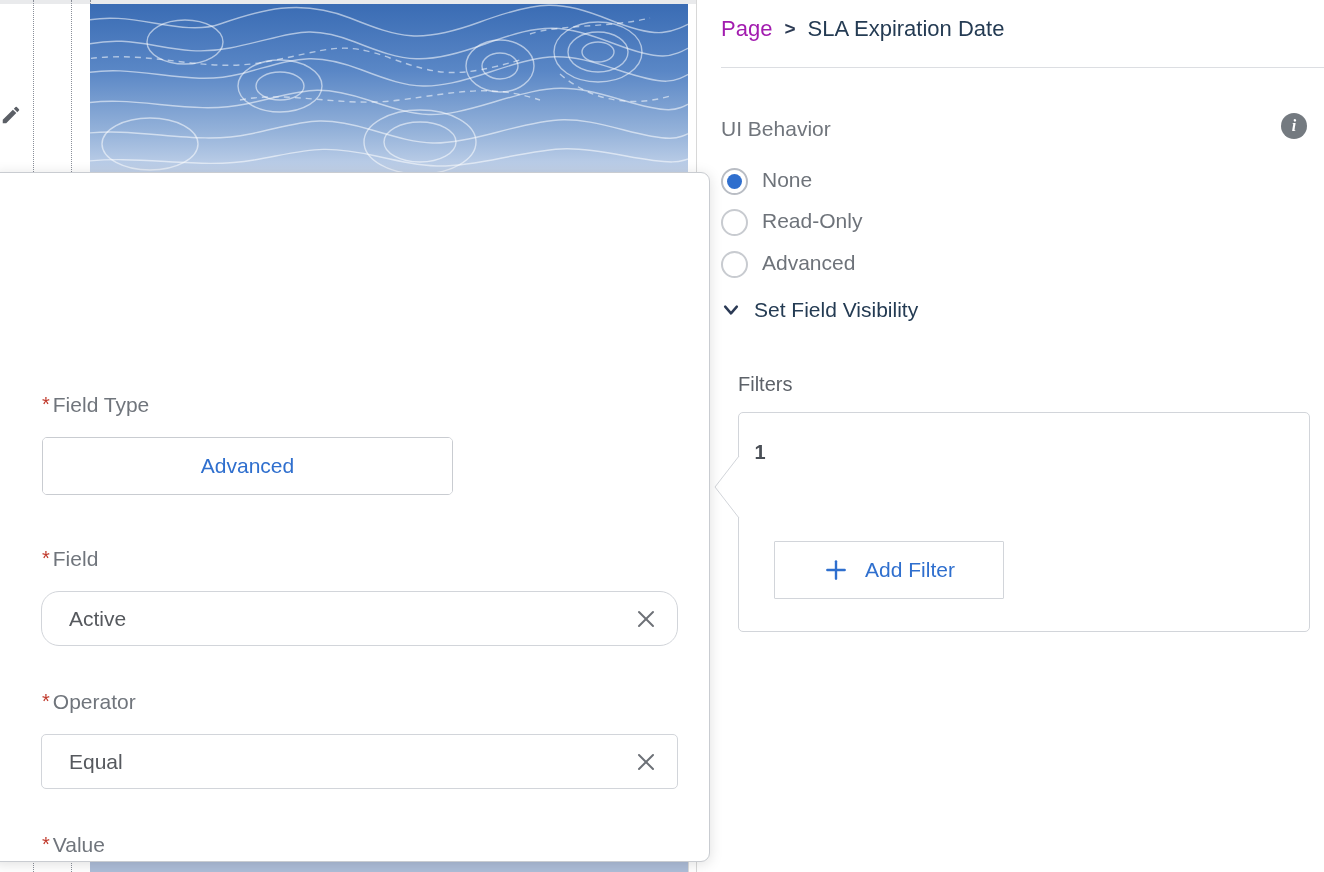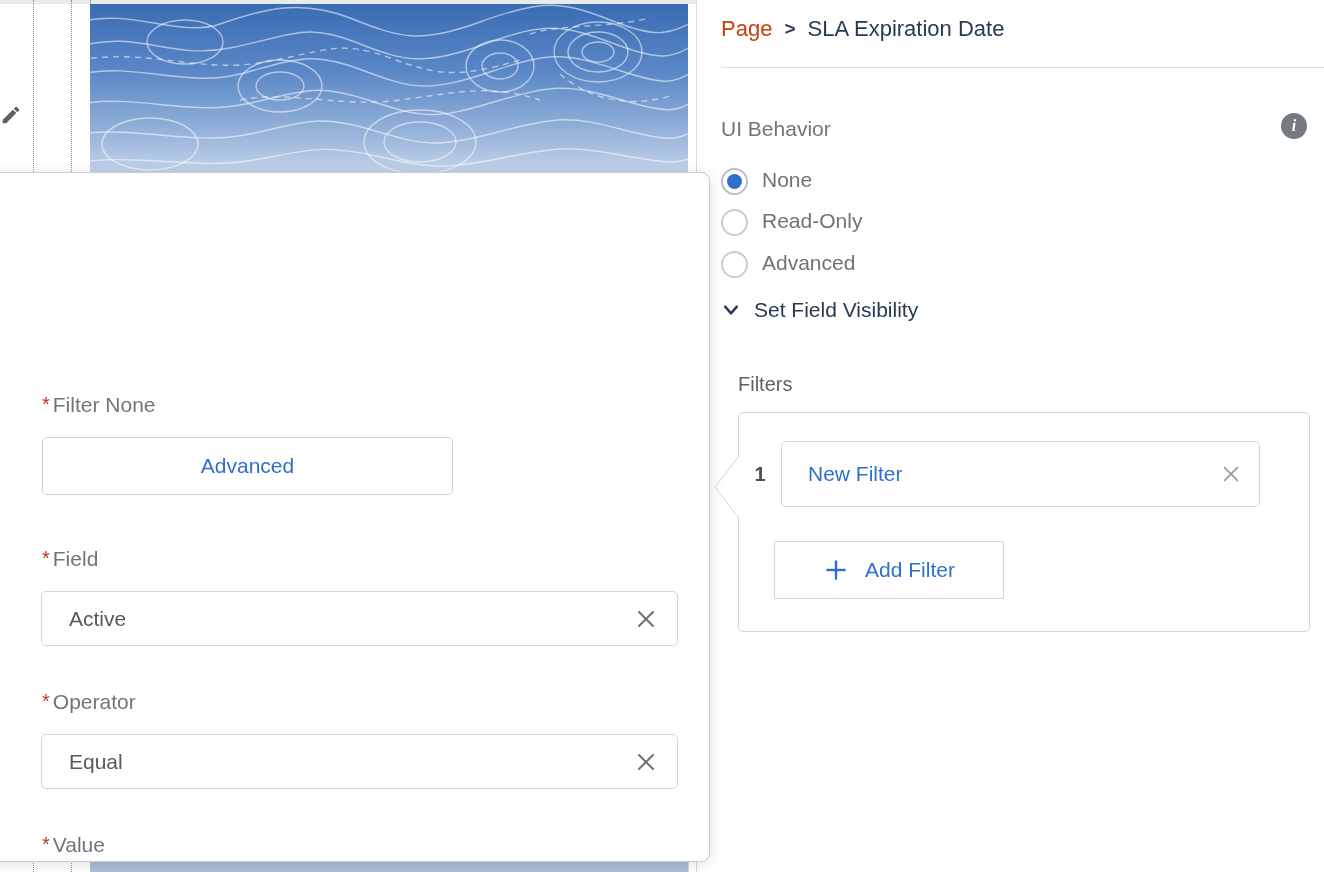--- a/index.html
+++ b/index.html
@@ -58,21 +58,21 @@
   
   #right {
     position: absolute; left: 697px; top: 0; width: 627px; height: 872px;
     background: #ffffff;
   }
   .breadcrumb {
     position: absolute; left: 24px; top: 14px;
     display: flex; align-items: center; gap: 12px;
     font-size: 22px; line-height: 30px;
   }
-  .bc-link { color: #c2410c; cursor: pointer; }
+  .bc-link { color: #a21caf; cursor: pointer; }
   .bc-sep { color: #2c3a53; font-weight: bold; font-size: 19px; }
   .bc-current { color: #243b53; }
   .bc-divider {
     position: absolute; left: 24px; top: 67px; width: 603px; height: 1px;
     background: #dcdee2;
   }
 
   .section-title {
     position: absolute; left: 24px; top: 117px;
     font-size: 21px; color: #70757c;
@@ -194,21 +194,21 @@
   }
   .seg.active { background: #2f73d0; color: #ffffff; }
   .seg.inactive { background: #ffffff; color: #2f6fce; }
 
   .m-input {
     position: absolute; left: 49px; width: 637px; height: 55px;
     border: 1px solid #d2d5da; border-radius: 5px; background: #fff;
     display: flex; align-items: center; justify-content: space-between;
     padding: 0 19px 0 27px; cursor: text;
   }
-  .in-field    { top: 418px; }
+  .in-field    { top: 418px; border-radius: 18px; }
   .in-operator { top: 561px; }
   .m-input-text { font-size: 21px; color: #56595e; }
   .m-input .x-icon { width: 24px; height: 24px; color: #6d7177; }
   .m-input .x-icon svg { width: 24px; height: 24px; }
 </style>
 </head>
 <body>
 
 <div id="app">
 
@@ -319,48 +319,39 @@
     <div class="filters-box">
       <div class="tail">
         <svg viewBox="0 0 26 64" fill="#ffffff" stroke="#d2d5da" stroke-width="1">
           <path d="M25 1 L1 32 L25 63"></path>
         </svg>
       </div>
       <div class="tail-mask"></div>
 
       <div class="filter-row">
         <span class="filter-index">1</span>
-        <div class="filter-pill">
-          <span class="filter-pill-label">New Filter</span>
-          <span class="x-icon">
-            <svg viewBox="0 0 24 24" fill="none" stroke="currentColor" stroke-width="2" stroke-linecap="round">
-                <line x1="5" y1="5" x2="19" y2="19"></line>
-                <line x1="19" y1="5" x2="5" y2="19"></line>
-              </svg>
-          </span>
-        </div>
       </div>
 
       <div class="add-filter">
         <span class="plus-icon">
           <svg viewBox="0 0 24 24" fill="none" stroke="currentColor" stroke-width="2.2" stroke-linecap="round">
               <line x1="12" y1="4" x2="12" y2="20"></line>
               <line x1="4" y1="12" x2="20" y2="12"></line>
             </svg>
         </span>
         <span class="add-filter-label">Add Filter</span>
       </div>
     </div>
   </div>
 
   <div id="modal">
 
     <div class="m-label lb-filtertype">
       <span class="req-star">*</span>
-      <span>Filter None</span>
+      <span>Field Type</span>
     </div>
 
     <div class="segmented">
       <div class="seg inactive">Advanced</div>
     </div>
 
     <div class="m-label lb-field">
       <span class="req-star">*</span>
       <span>Field</span>
     </div>

